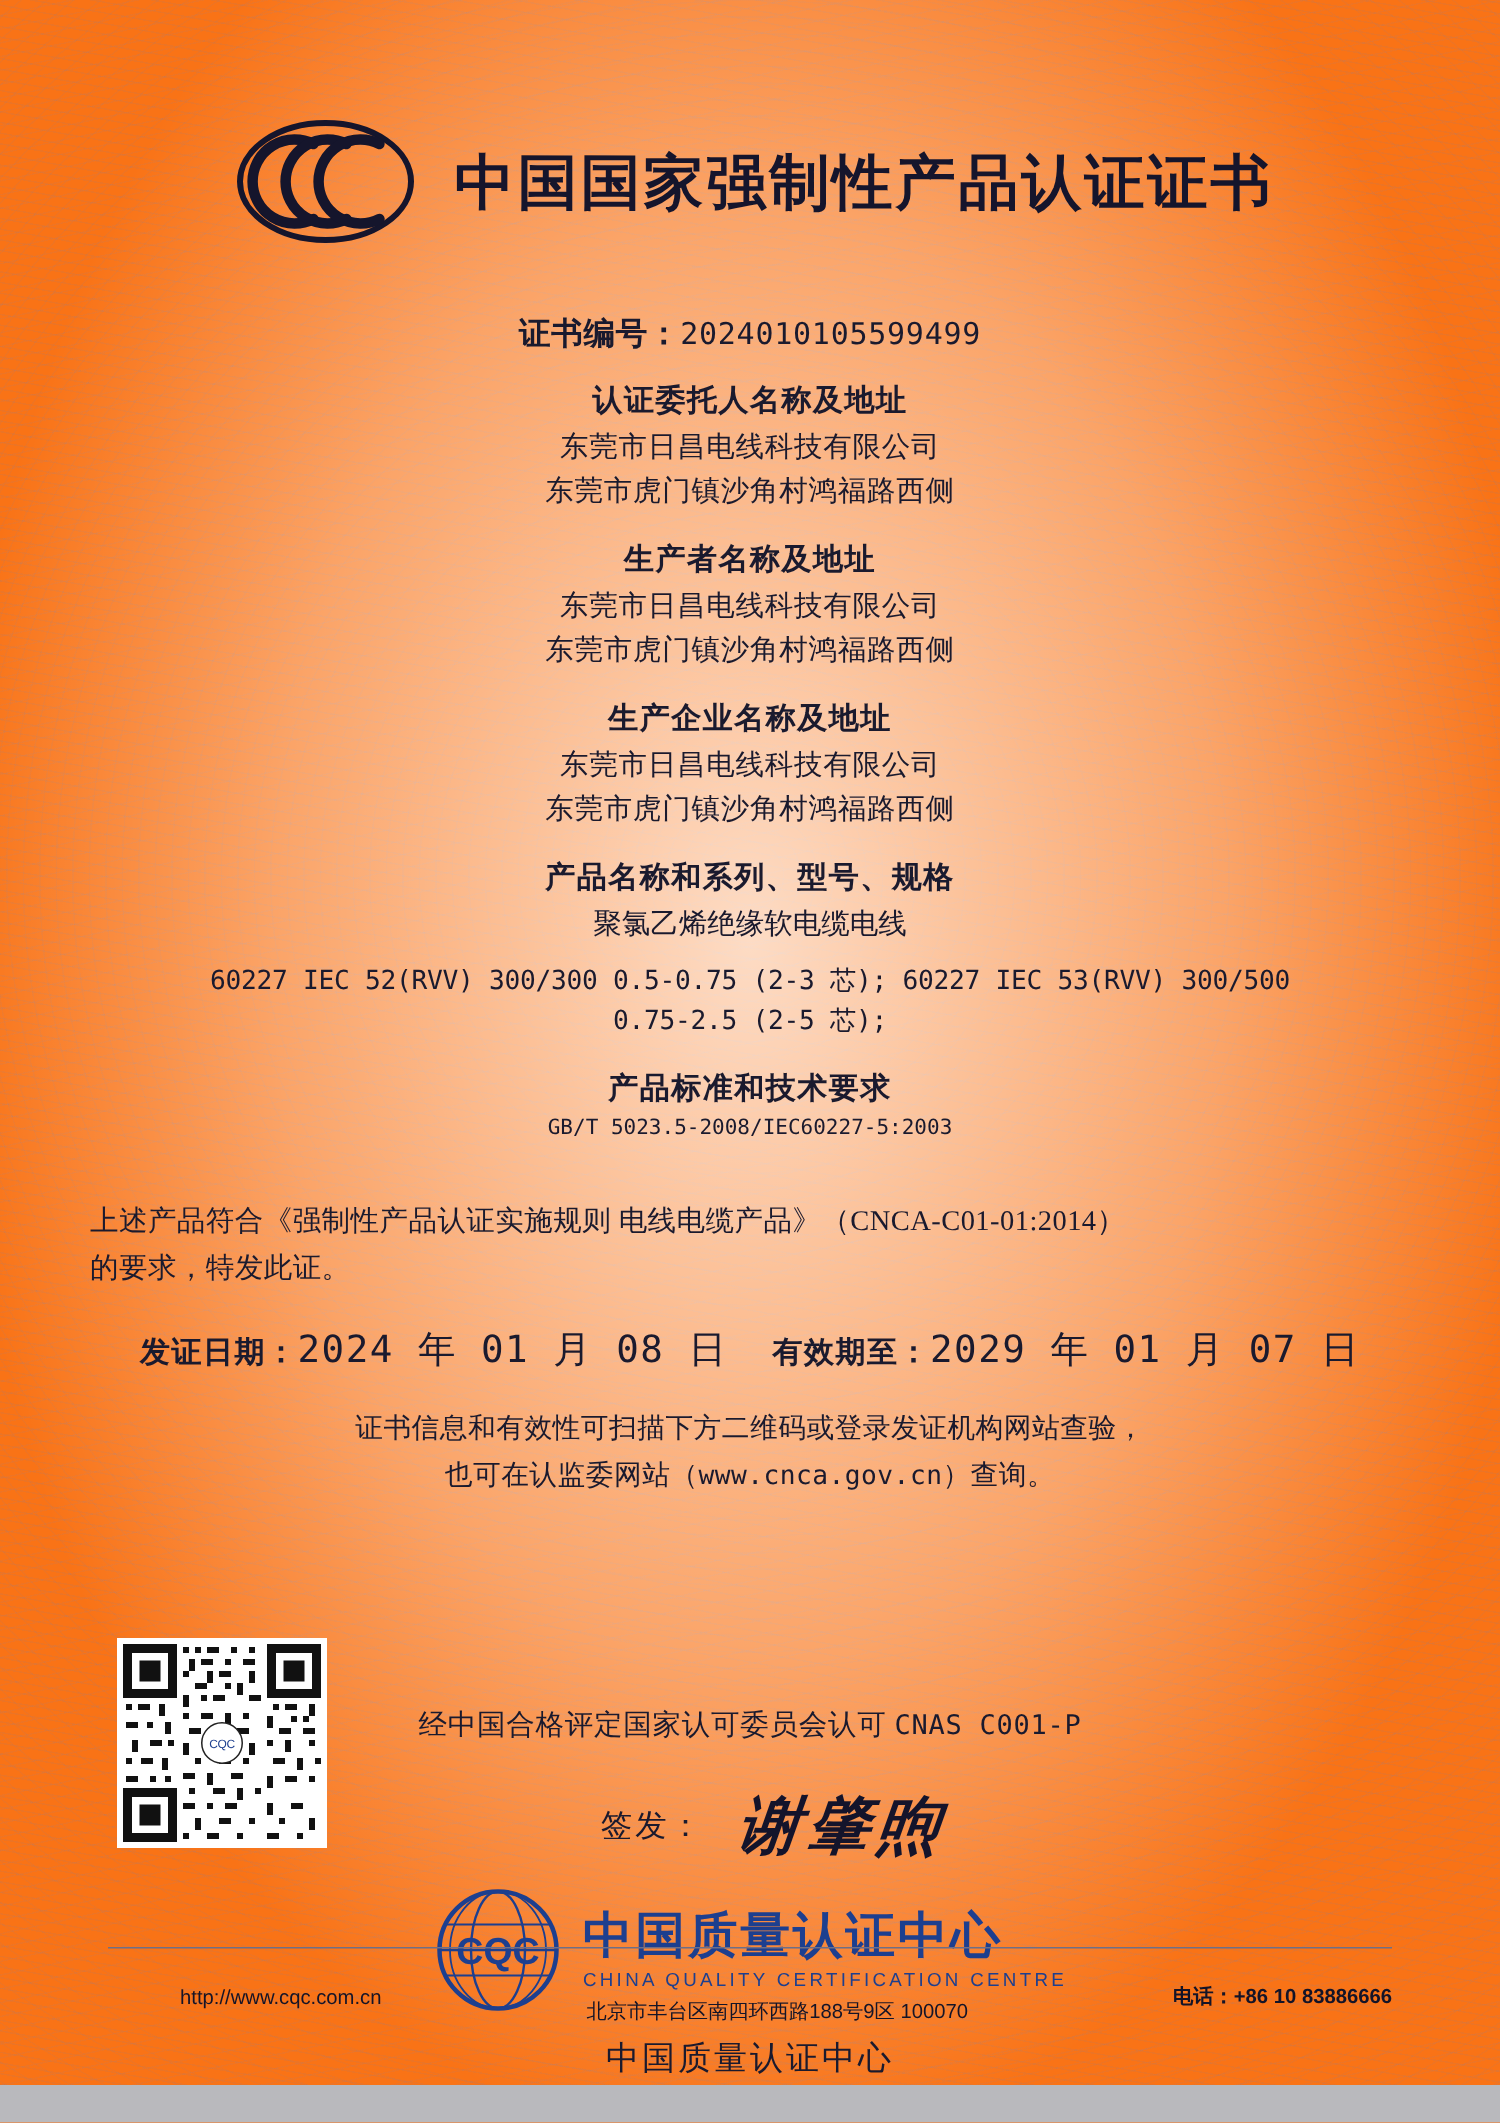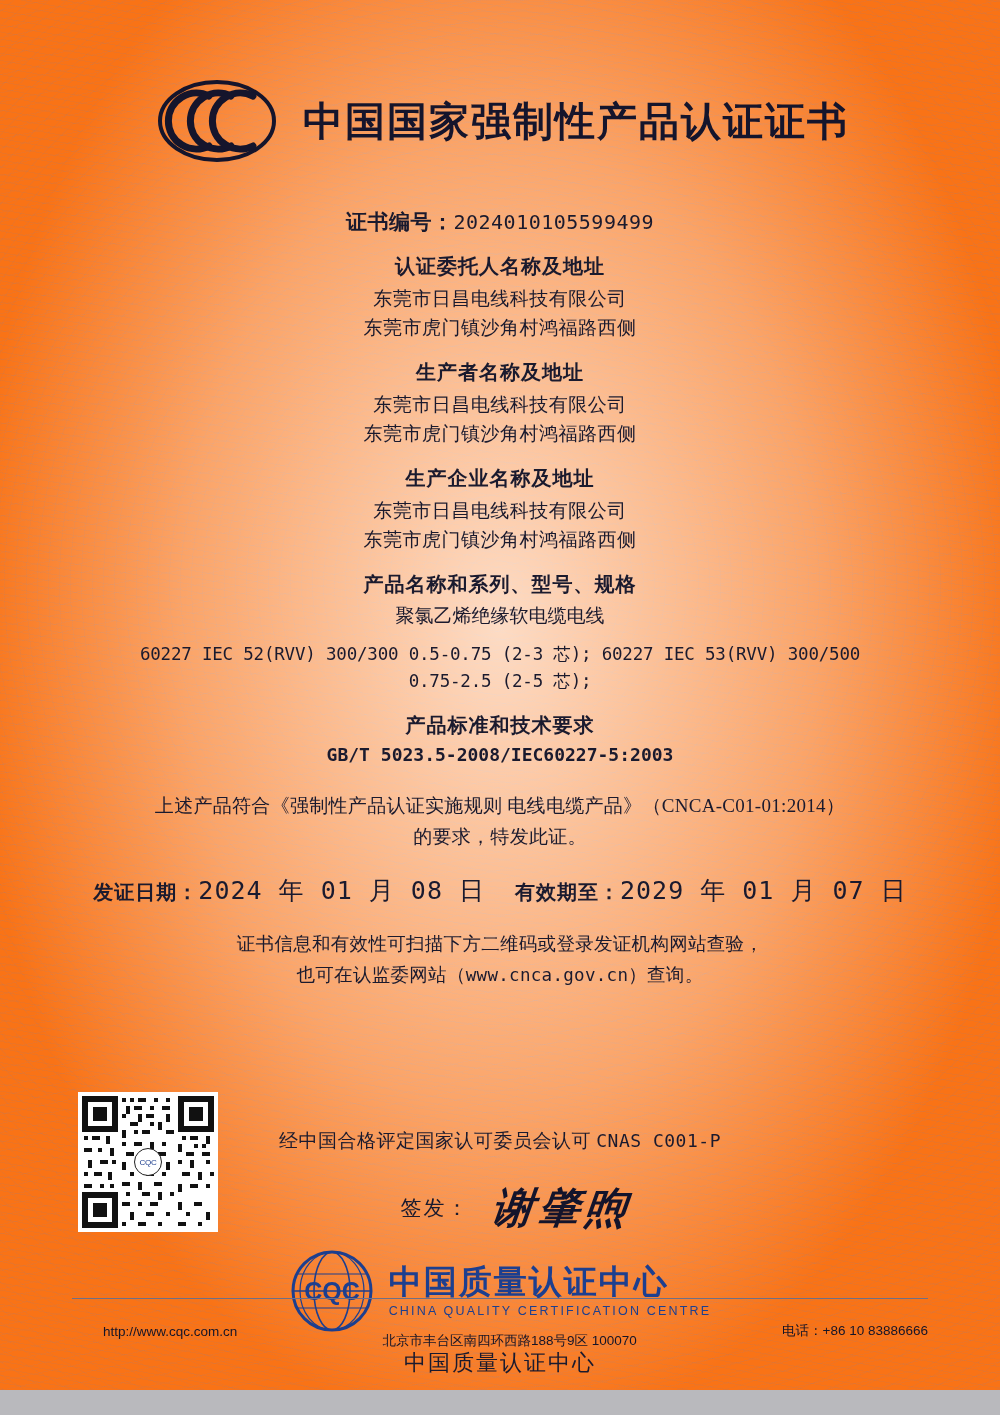--- a/index.html
+++ b/index.html
@@ -91,27 +91,25 @@
   }
   .spec-line {
     font-family: "DejaVu Sans Mono", monospace;
     font-size: 17.5px;
     line-height: 1.55;
     letter-spacing: -0.2px;
     white-space: nowrap;
   }
   .standard-line {
     font-family: "DejaVu Sans Mono", monospace;
-    font-size: 18px;
+    font-size: 14px;
     letter-spacing: 0px;
-    font-weight: bold;
   }
   .statement {
-    margin-top: 26px;
-    text-align: center;
+    margin-top: 40px;
     font-size: 19px;
     line-height: 1.6;
     letter-spacing: 0.3px;
   }
   .dates {
     margin-top: 22px;
     text-align: center;
     font-size: 20px;
     letter-spacing: 1px;
     font-weight: bold;
@@ -217,34 +215,34 @@
     position: absolute;
     left: 72px;
     right: 72px;
     top: 1298px;
     height: 1px;
     background: #6f6f86;
     z-index: 4;
   }
   .footer {
     position: absolute;
-    left: 67px;
+    left: 84px;
     right: 72px;
     top: 1312px;
     display: flex;
     align-items: center;
     justify-content: space-between;
     font-family: "Liberation Sans", sans-serif;
     font-size: 13.5px;
     color: #141428;
     z-index: 4;
     padding-left: 36px;
   }
   .footer .addr { font-size: 13.5px; margin-top: 20px; }
-  .footer .tel { font-size: 13.5px; }
+  .footer .tel { font-size: 13.5px; font-weight: bold; }
 </style>
 </head>
 <body>
 
 <div class="page">
   <div class="bg-guilloche"></div>
   <div class="bg-vignette"></div>
 
   <div class="content">
 

